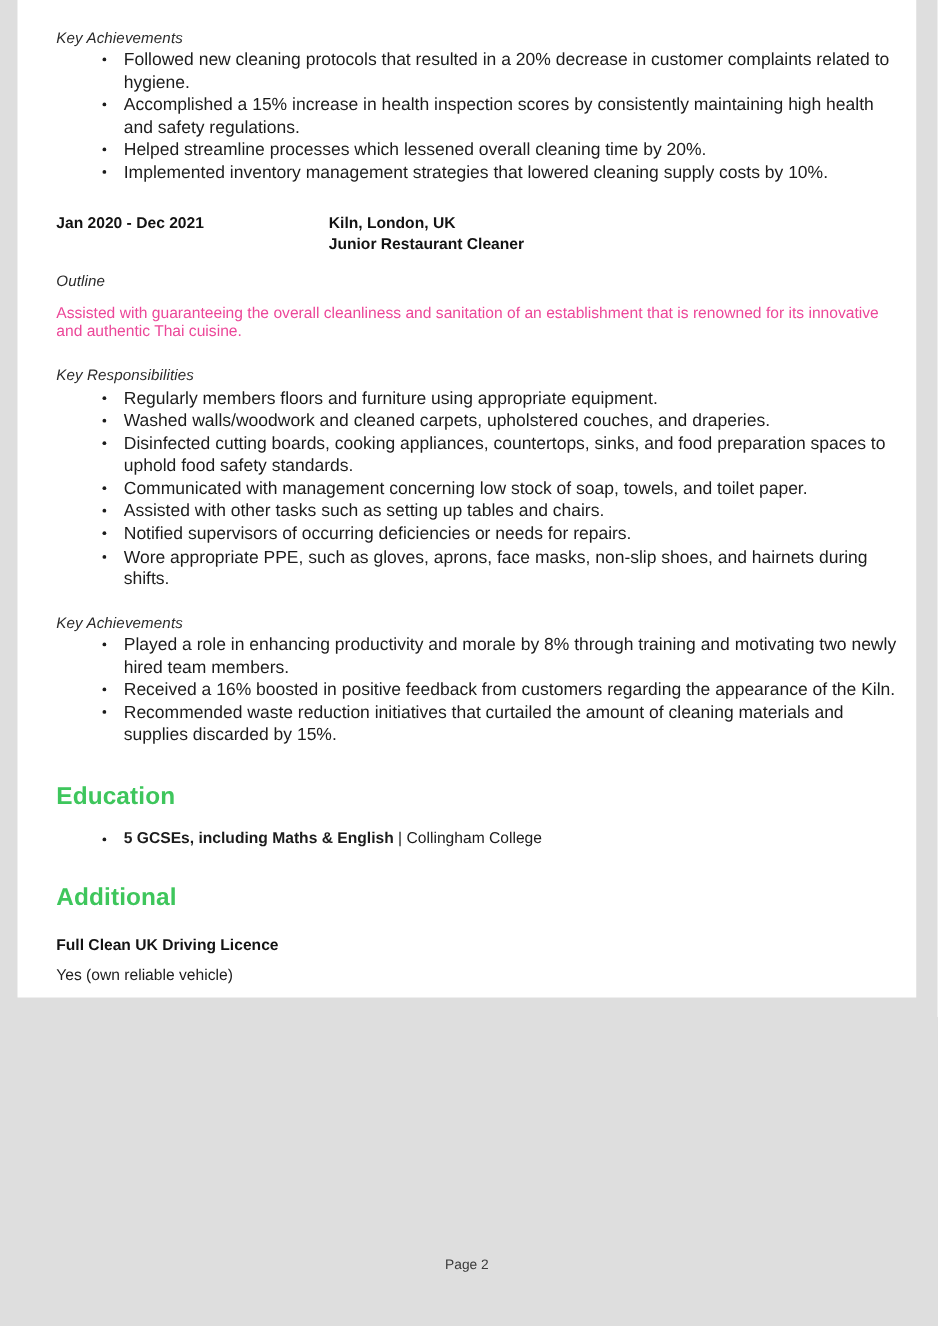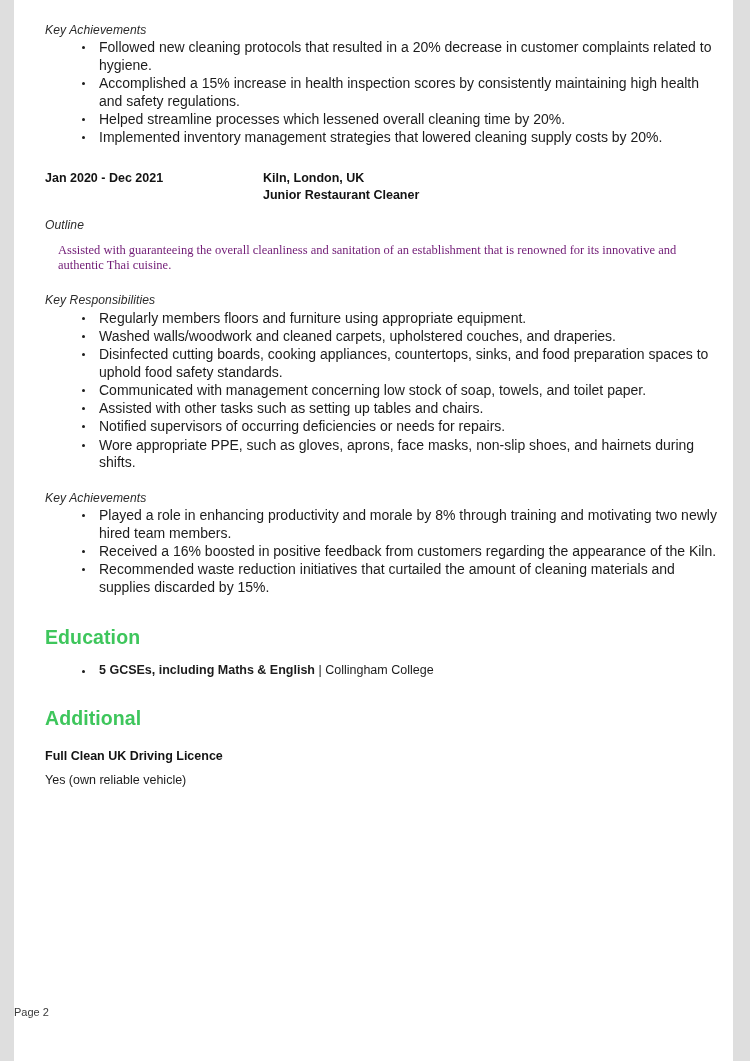--- a/index.html
+++ b/index.html
@@ -14,21 +14,21 @@
     background: #dedede;
     font-family: "Liberation Sans", sans-serif;
     overflow: hidden;
   }
 
   .page {
     position: absolute;
     left: 14px;
     top: 0;
     width: 719px;
-    height: 1061px;
+    height: 798px;
     background: #ffffff;
   }
 
   .page-inner {
     position: relative;
     width: 100%;
     height: 100%;
     padding: 22px 14px 0 31px;
   }
 
@@ -62,25 +62,24 @@
     left: 37px;
     top: 7px;
     width: 3px;
     height: 3px;
     border-radius: 50%;
     background: #1c1c1c;
   }
 
   .para {
     font-size: 12.5px;
-    color: #701a75;
+    color: #ec4899;
     line-height: 1.27;
-    margin: 13px;
+    margin: 0;
     max-width: 666px;
-    font-family: Liberation Serif, serif;
   }
 
   
   .job-head {
     display: flex;
     margin-top: 23px;
     margin-bottom: 0;
   }
   .job-dates {
     width: 218px;
@@ -137,37 +136,38 @@
     margin-top: 7px;
     line-height: 1.3;
   }
 
   
   .page-footer {
     position: absolute;
     left: 0;
     right: 0;
     top: 1006px;
+    text-align: center;
     font-size: 11px;
     color: #3a3a3a;
   }
 </style>
 </head>
 <body>
 
 <div class="page">
   <div class="page-inner">
 
     <section class="blk-ach blk-ach-top">
       <div class="subhead">Key Achievements</div>
       <ul class="bullets">
         <li>Followed new cleaning protocols that resulted in a 20% decrease in customer complaints related to hygiene.</li>
         <li>Accomplished a 15% increase in health inspection scores by consistently maintaining high health and safety regulations.</li>
         <li>Helped streamline processes which lessened overall cleaning time by 20%.</li>
-        <li>Implemented inventory management strategies that lowered cleaning supply costs by 20%.</li>
+        <li>Implemented inventory management strategies that lowered cleaning supply costs by 10%.</li>
       </ul>
     </section>
 
     <section>
       <div class="job-head">
         <div class="job-dates">Jan 2020 - Dec 2021</div>
         <div class="job-right">
           <div class="job-company">Kiln, London, UK</div>
           <div class="job-title">Junior Restaurant Cleaner</div>
         </div>

